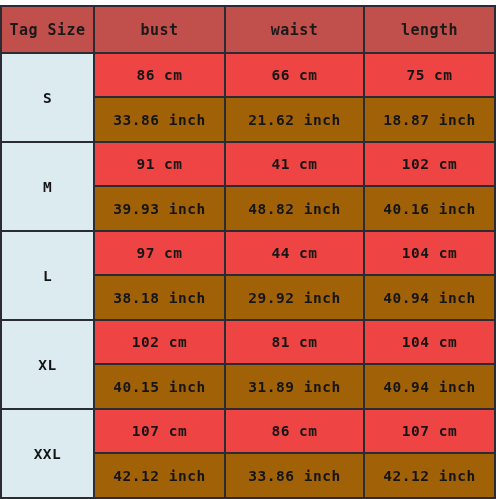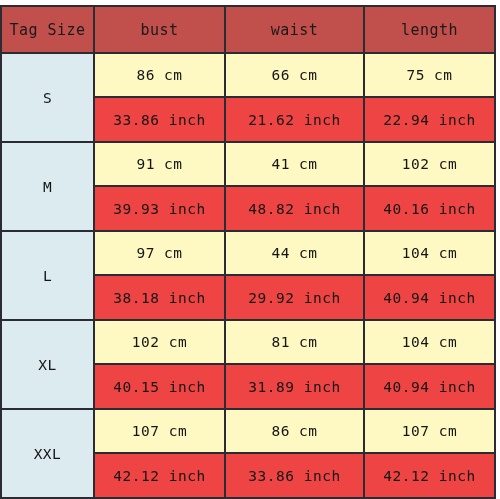--- a/index.html
+++ b/index.html
@@ -29,21 +29,21 @@
     border-collapse: collapse;
     table-layout: fixed;
     border: 2px solid #2b2b33;
   }
 
   table.size-chart td,
   table.size-chart th {
     border: 2px solid #2b2b33;
     text-align: center;
     vertical-align: middle;
-    font-weight: normal;
+    font-weight: bold;
     font-size: 14.5px;
     letter-spacing: 0.5px;
     color: #151515;
     padding: 0;
   }
 
   
   col.c-size   { width: 93px; }
   col.c-bust   { width: 131px; }
   col.c-waist  { width: 139px; }
@@ -59,27 +59,27 @@
 
   
   td.size-label {
     background: #dcebf0;
     font-size: 15px;
     letter-spacing: 1px;
   }
 
   
   tr.cm-row td.value {
-    background: #fef9c3;
+    background: #ef4444;
     height: 44px;
   }
 
   
   tr.inch-row td.value {
-    background: #ef4444;
+    background: #a16207;
     height: 45px;
   }
 </style>
 </head>
 <body>
 
 <div id="chart-root">
   <table class="size-chart">
     <colgroup>
       <col class="c-size">
@@ -101,21 +101,21 @@
 
       <tr class="cm-row">
         <td class="size-label" rowspan="2">S</td>
         <td class="value">86 cm</td>
         <td class="value">66 cm</td>
         <td class="value">75 cm</td>
       </tr>
       <tr class="inch-row">
         <td class="value">33.86 inch</td>
         <td class="value">21.62 inch</td>
-        <td class="value">22.94 inch</td>
+        <td class="value">18.87 inch</td>
       </tr>
 
       <tr class="cm-row">
         <td class="size-label" rowspan="2">M</td>
         <td class="value">91 cm</td>
         <td class="value">41 cm</td>
         <td class="value">102 cm</td>
       </tr>
       <tr class="inch-row">
         <td class="value">39.93 inch</td>

